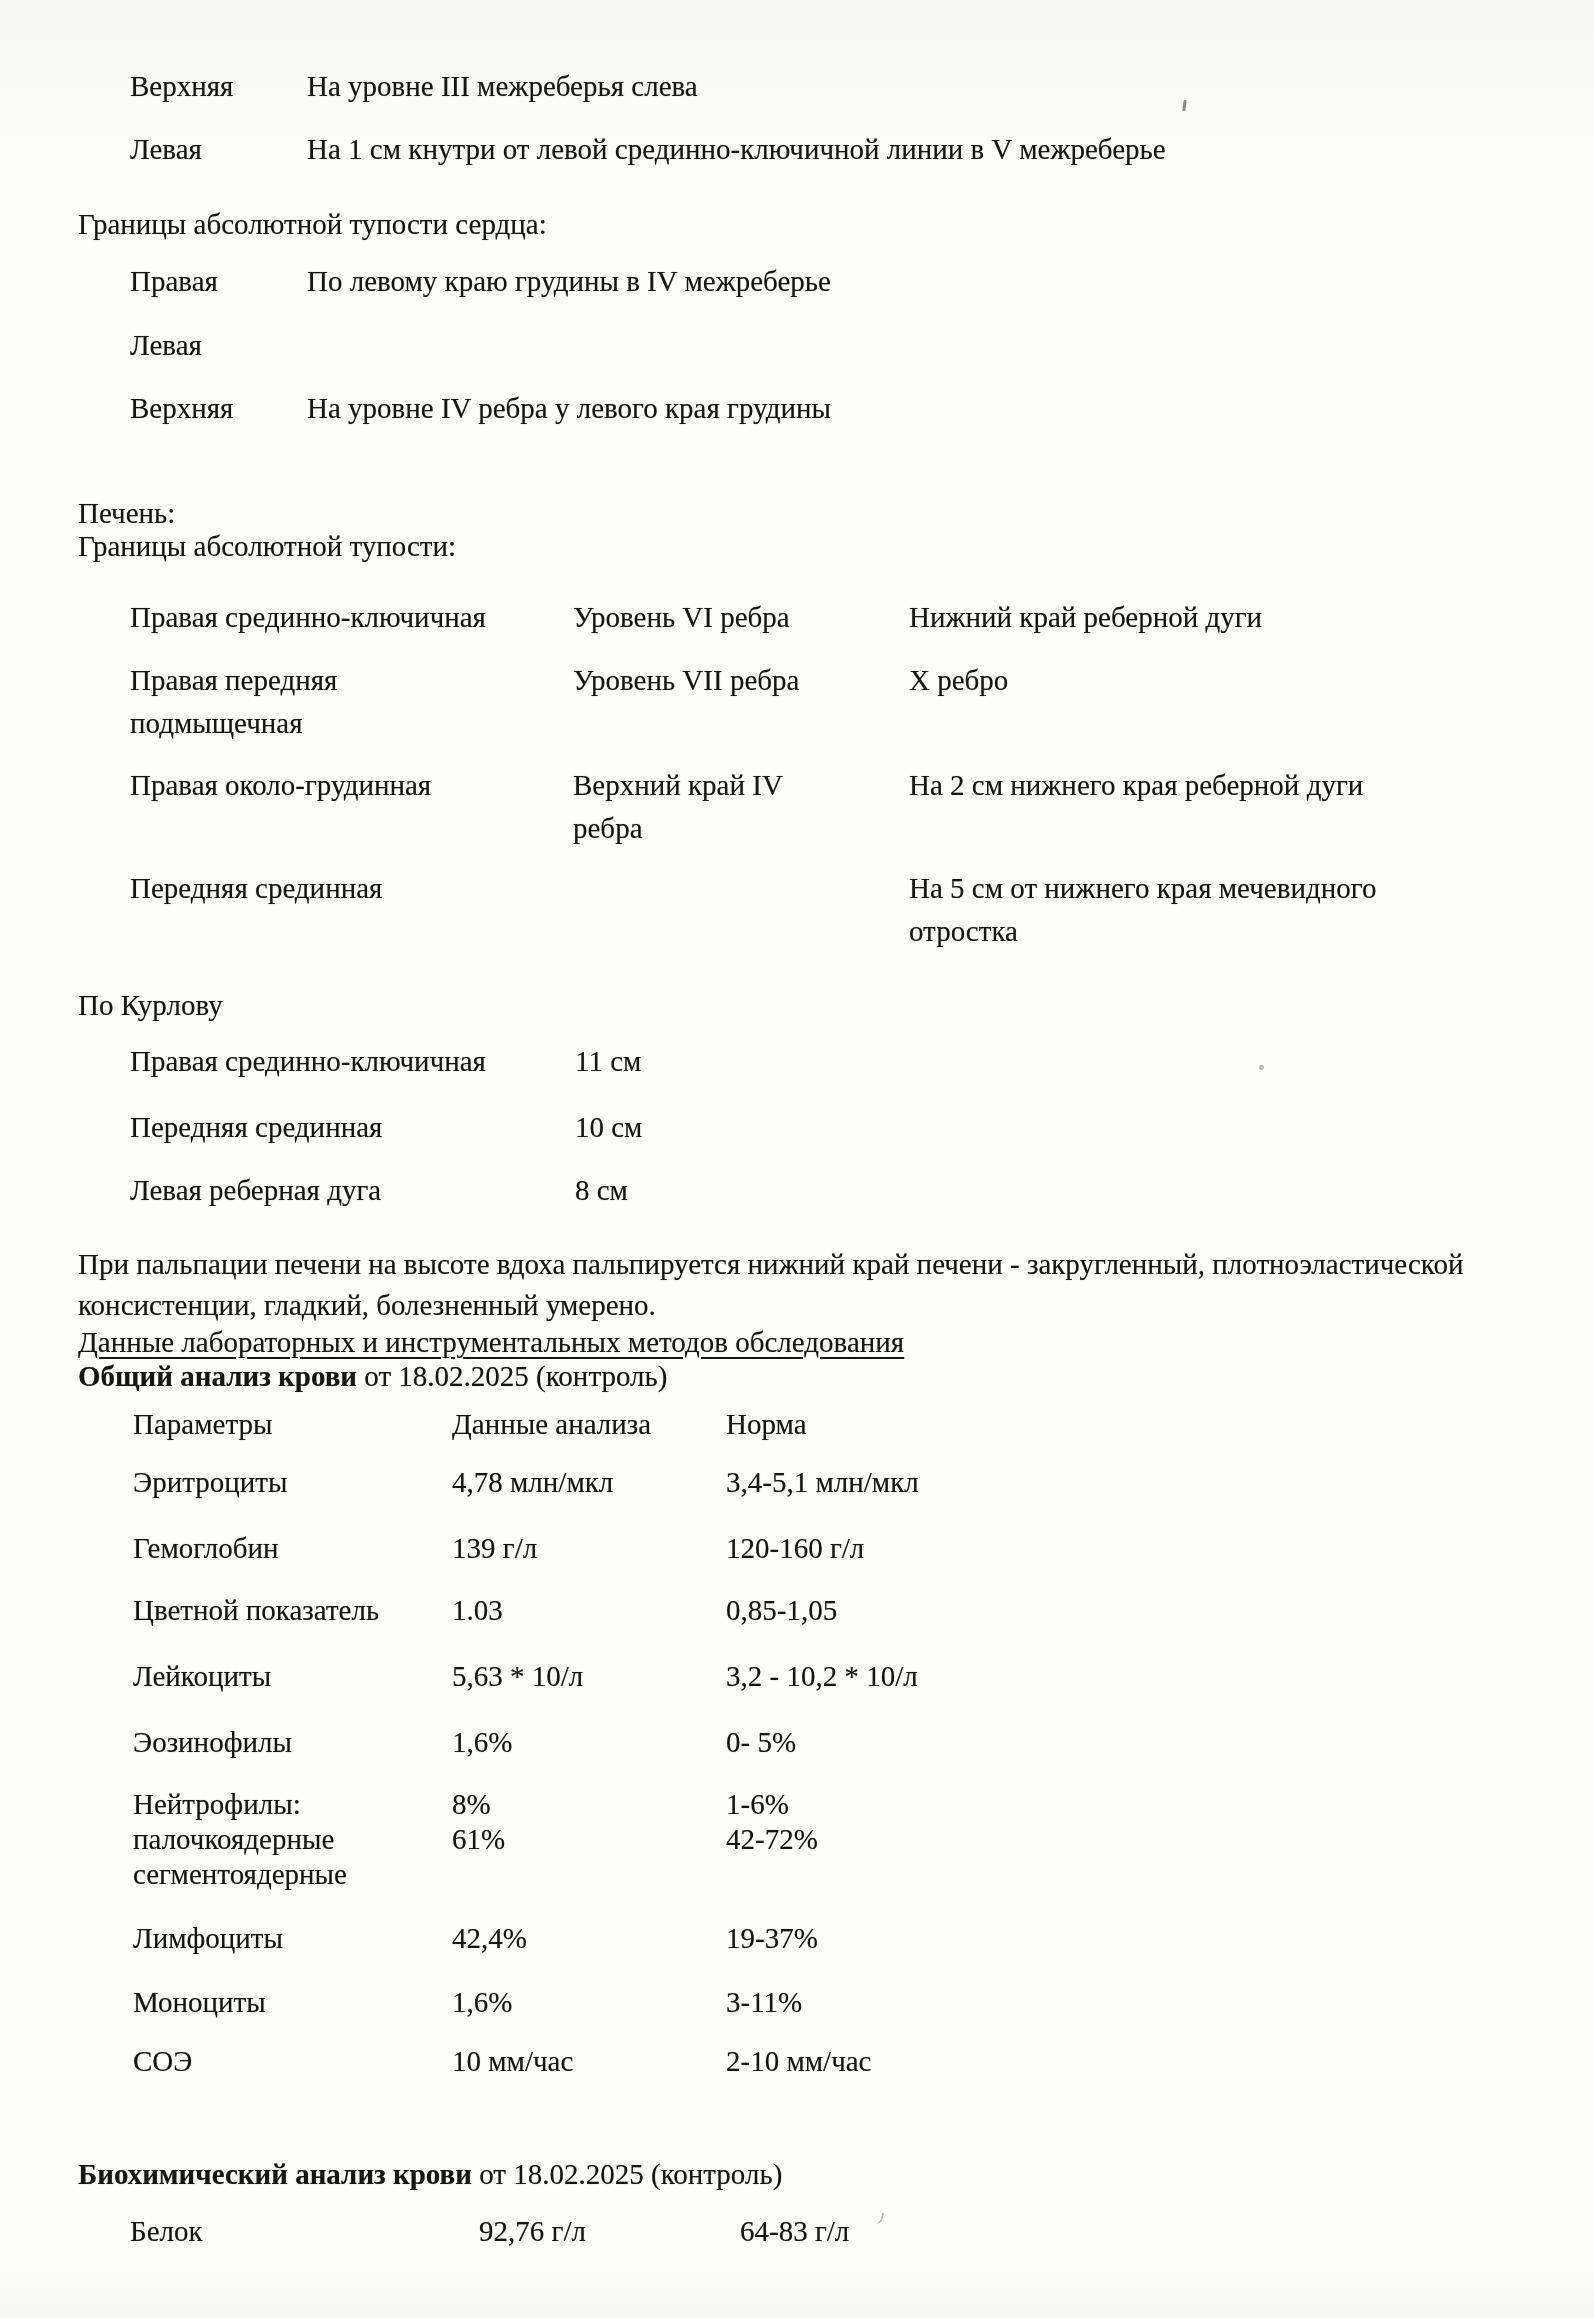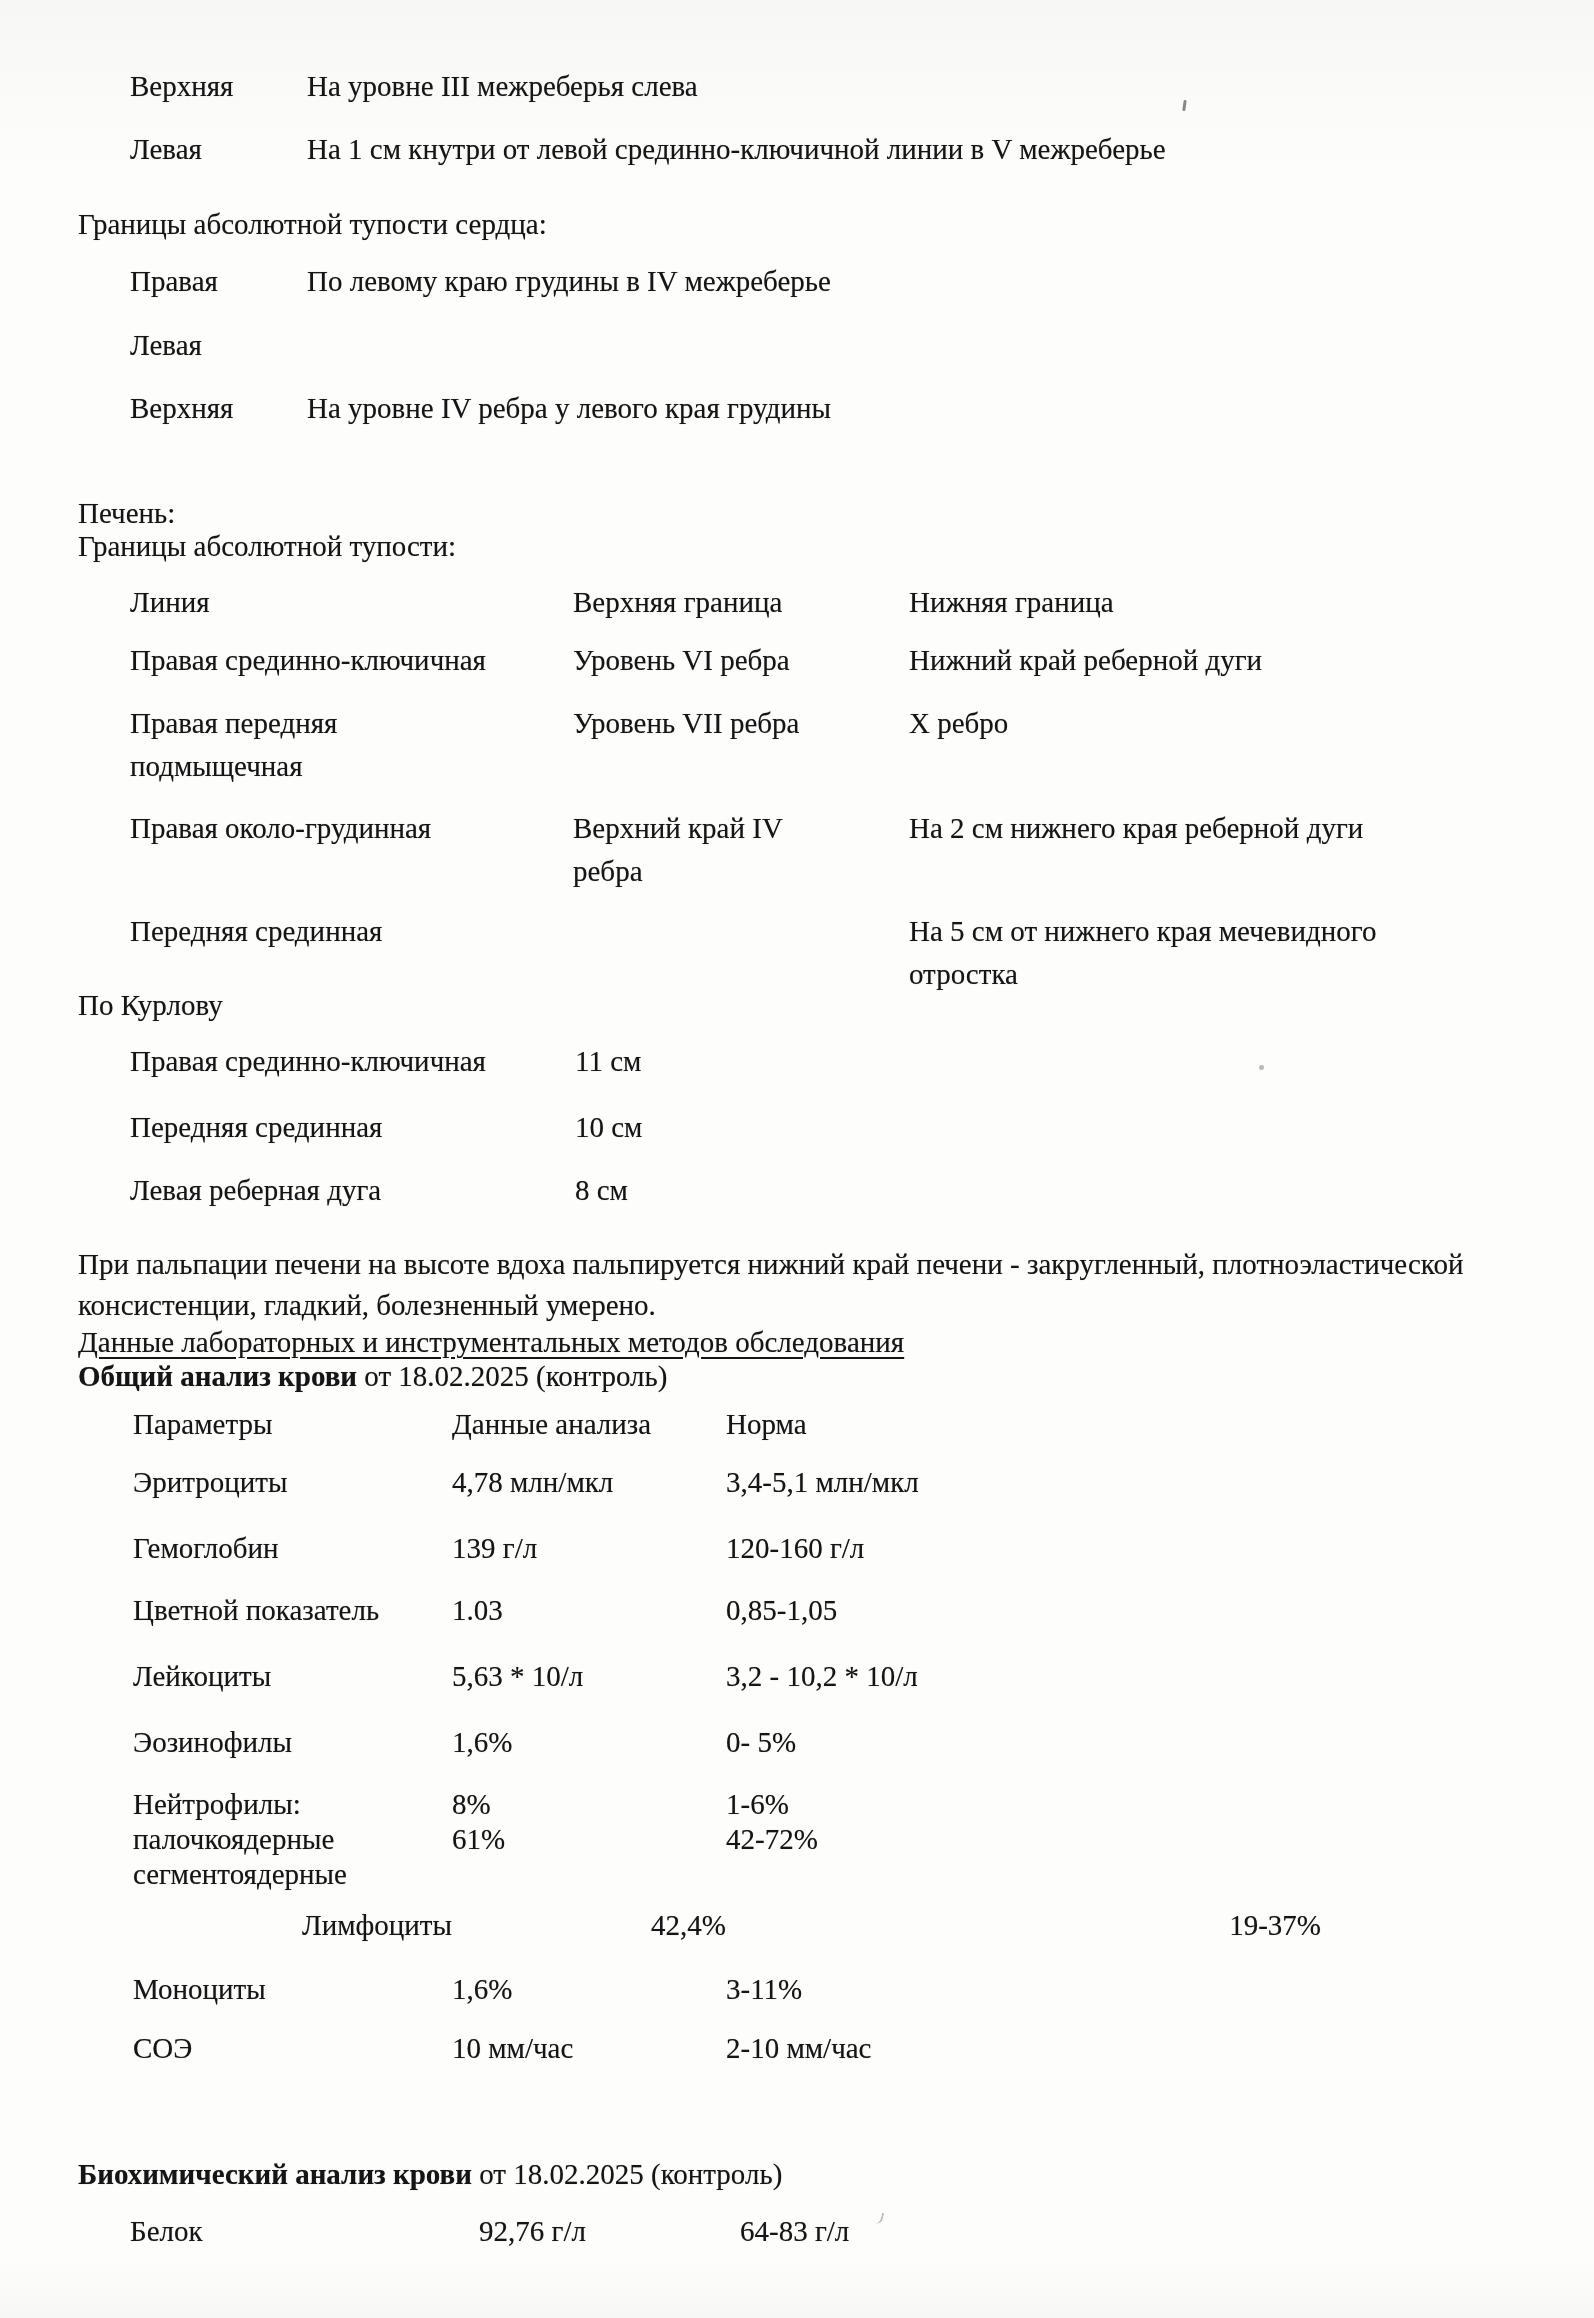--- a/index.html
+++ b/index.html
@@ -90,25 +90,20 @@
   </div>
   <div class="abs ind kv" style="top:391px;">
     <span class="lbl-heart">Верхняя</span>
     <span>На уровне IV ребра у левого края грудины</span>
   </div>
 
   <div class="abs h-left" style="top:496px;">Печень:</div>
   <div class="abs h-left" style="top:529px;">Границы абсолютной тупости:</div>
 
   <div class="abs ind liver-table" style="top:581px;">
-    <div class="t-row">
-      <span class="c1">Линия</span>
-      <span class="c2">Верхняя граница</span>
-      <span class="c3">Нижняя граница</span>
-    </div>
     <div class="t-row" style="margin-top:14.5px;">
       <span class="c1 pre">Правая срединно-ключичная</span>
       <span class="c2 pre">Уровень VI ребра</span>
       <span class="c3 pre">Нижний край реберной дуги</span>
     </div>
     <div class="t-row" style="margin-top:20.5px;">
       <span class="c1 pre">Правая передняя
 подмыщечная</span>
       <span class="c2 pre">Уровень VII ребра</span>
       <span class="c3 pre">X ребро</span>
@@ -183,21 +178,21 @@
     </div>
     <div class="cbc-row multiline" style="margin-top:28px;">
       <span class="c1 pre">Нейтрофилы:
 палочкоядерные
 сегментоядерные</span>
       <span class="c2 pre">8%
 61%</span>
       <span class="c3 pre">1-6%
 42-72%</span>
     </div>
-    <div class="cbc-row" style="margin-top:16px;text-align:right;">
+    <div class="cbc-row" style="margin-top:29px;">
       <span class="c1 pre">Лимфоциты</span>
       <span class="c2 pre">42,4%</span>
       <span class="c3 pre">19-37%</span>
     </div>
     <div class="cbc-row" style="margin-top:30px;">
       <span class="c1 pre">Моноциты</span>
       <span class="c2 pre">1,6%</span>
       <span class="c3 pre">3-11%</span>
     </div>
     <div class="cbc-row" style="margin-top:25px;">

